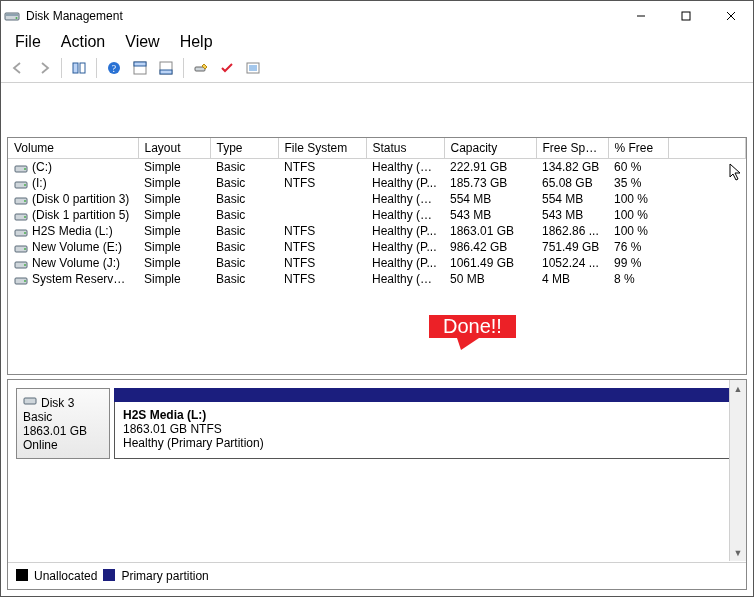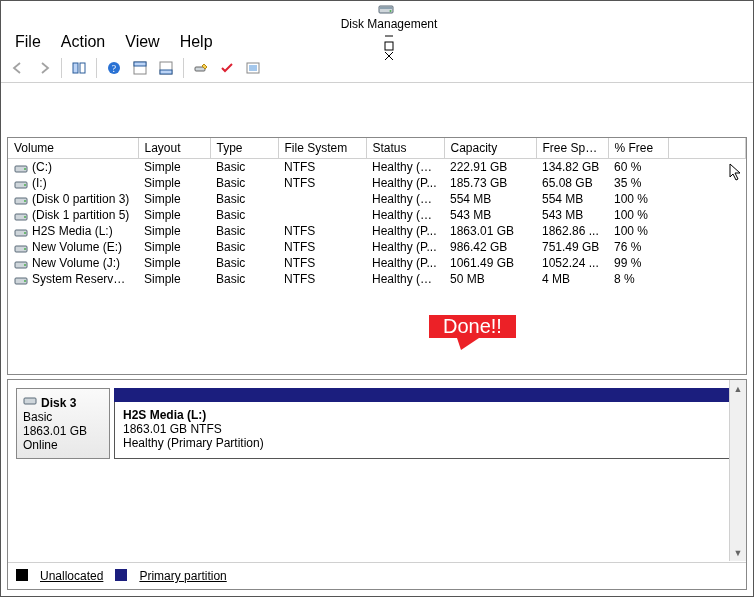--- a/index.html
+++ b/index.html
@@ -8,21 +8,21 @@
   font-family: "Segoe UI", Tahoma, sans-serif;
   font-size: 12px;
   background: #fff;
   width: 754px; height: 597px;
   border: 1px solid #555;
   position: relative; overflow: hidden;
 }
 
 .titlebar {
   height: 30px; display: flex; align-items: center;
-  padding-left: 24px; background: #fff; flex-direction: column;
+  padding-left: 3px; background: #fff;
 }
 .titlebar .app-icon { width: 16px; height: 16px; margin-right: 6px; }
 .titlebar .title { flex: 1; font-size: 12px; color: #000; }
 .win-btn { width: 45px; height: 30px; display: flex; align-items: center; justify-content: center; }
 
 .menubar {
   height: 22px; display: flex; align-items: center;
   padding: 0 4px; font-size: 16px;
 }
 .menu-item { padding: 2px 10px; }
@@ -55,31 +55,31 @@
 .pane-bottom {
   border: 1px solid #888; flex: 1; background: #fff; position: relative;
   display: flex; flex-direction: column;
 }
 .disk-row { display: flex; padding: 8px; }
 .disk-label {
   width: 94px; border: 1px solid #888; padding: 6px 6px 6px 6px;
   background: #eee; font-size: 12px;
   background: linear-gradient(#fafafa,#e8e8e8);
 }
-.disk-label .dname { font-weight: bold; }
+.disk-label .dname { font-weight: normal; }
 .disk-map { flex: 1; margin-left: 4px; display: flex; flex-direction: column; }
 .disk-map .bar { height: 14px; background: #1b1e7e; }
 .disk-map .part {
   flex: 1; border: 1px solid #555; border-top: none; padding: 6px 8px; background: #fff;
 }
 .part .pname { font-weight: bold; }
 
 .legend {
   border-top: 1px solid #d0d0d0; padding: 6px 8px; font-size: 12px;
-  display: flex; align-items: flex-start; gap: 12px; text-decoration: underline;
+  display: flex; align-items: flex-start; gap: 6px;
 }
 .swatch { width: 12px; height: 12px; display: inline-block; }
 .swatch.black { background: #000; }
 .swatch.navy { background: #1b1e7e; }
 
 .vscroll {
   position: absolute; right: 0; top: 0; bottom: 28px; width: 17px;
   background: #f0f0f0; border-left: 1px solid #d0d0d0;
   display: flex; flex-direction: column; justify-content: space-between;
 }

